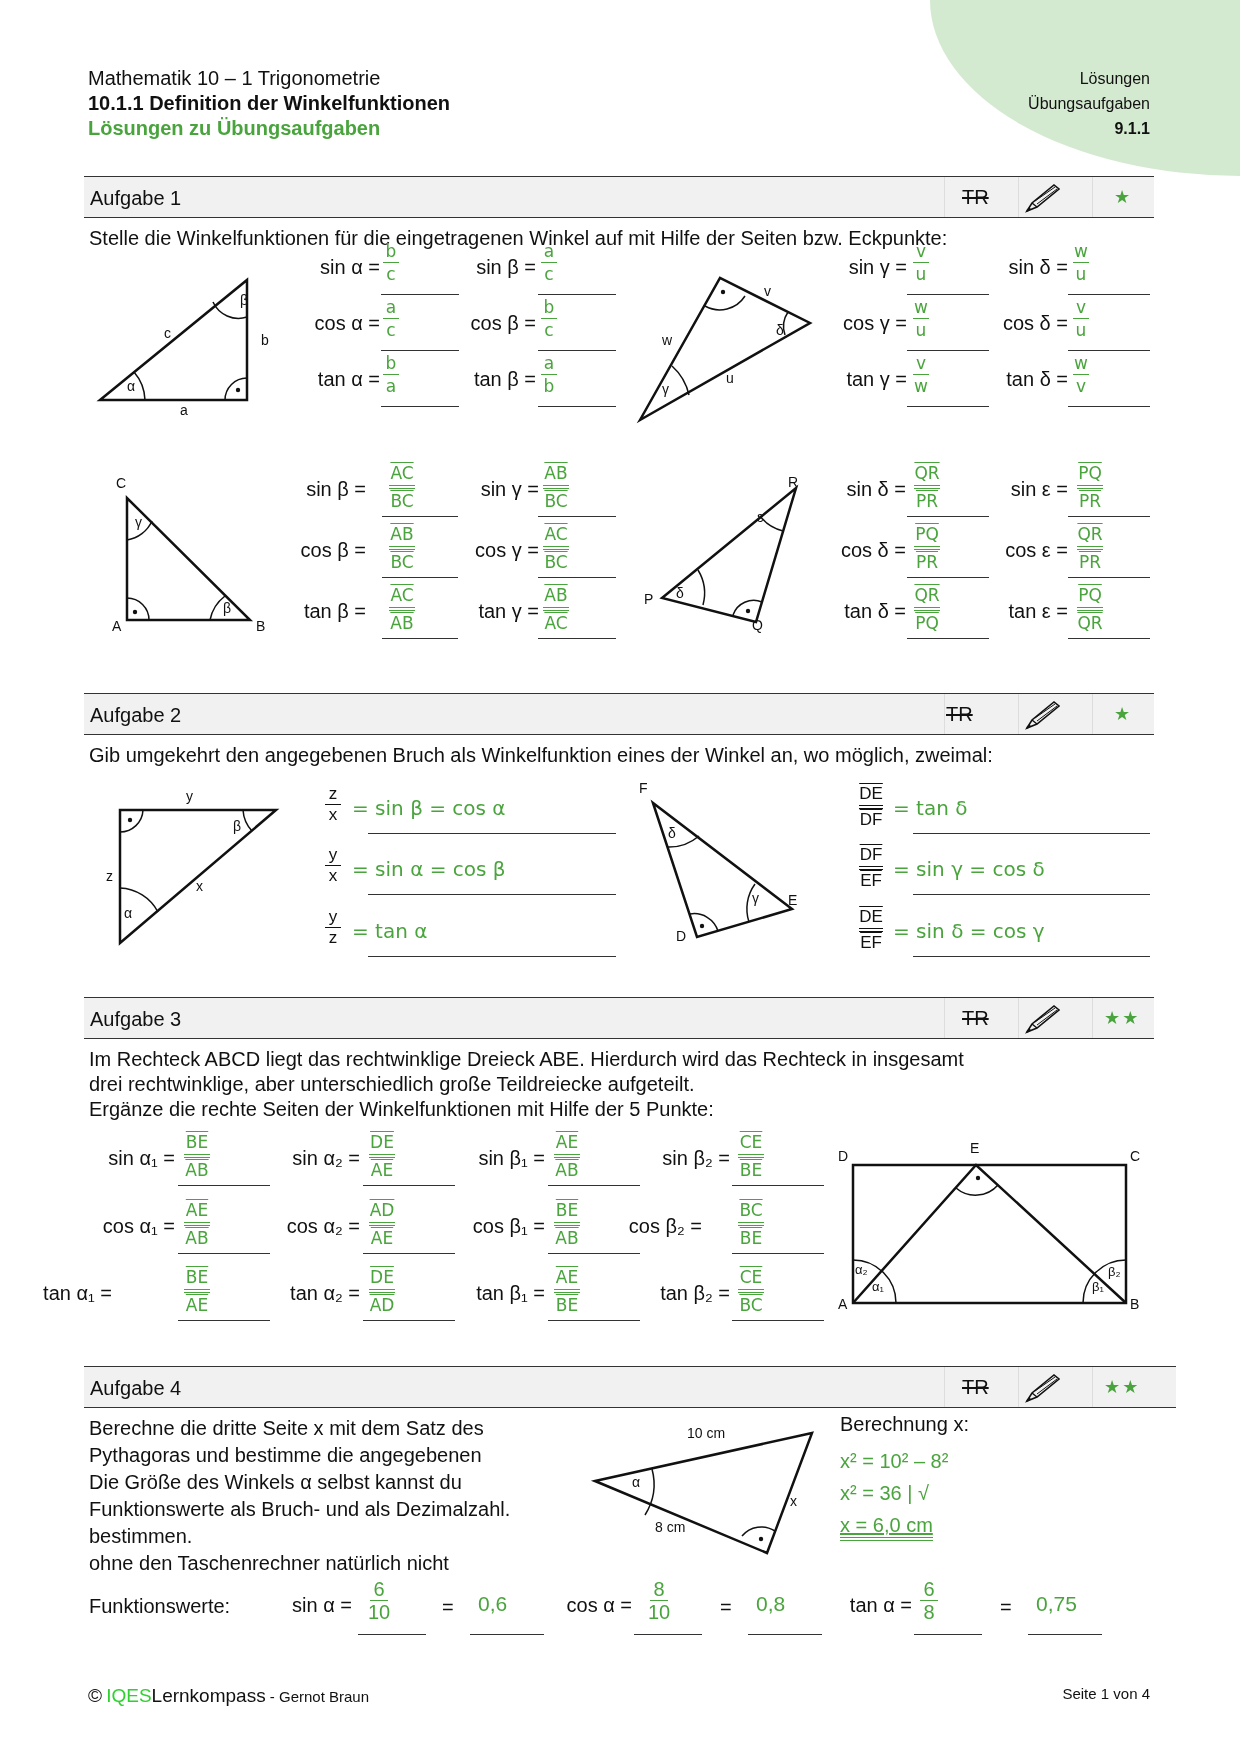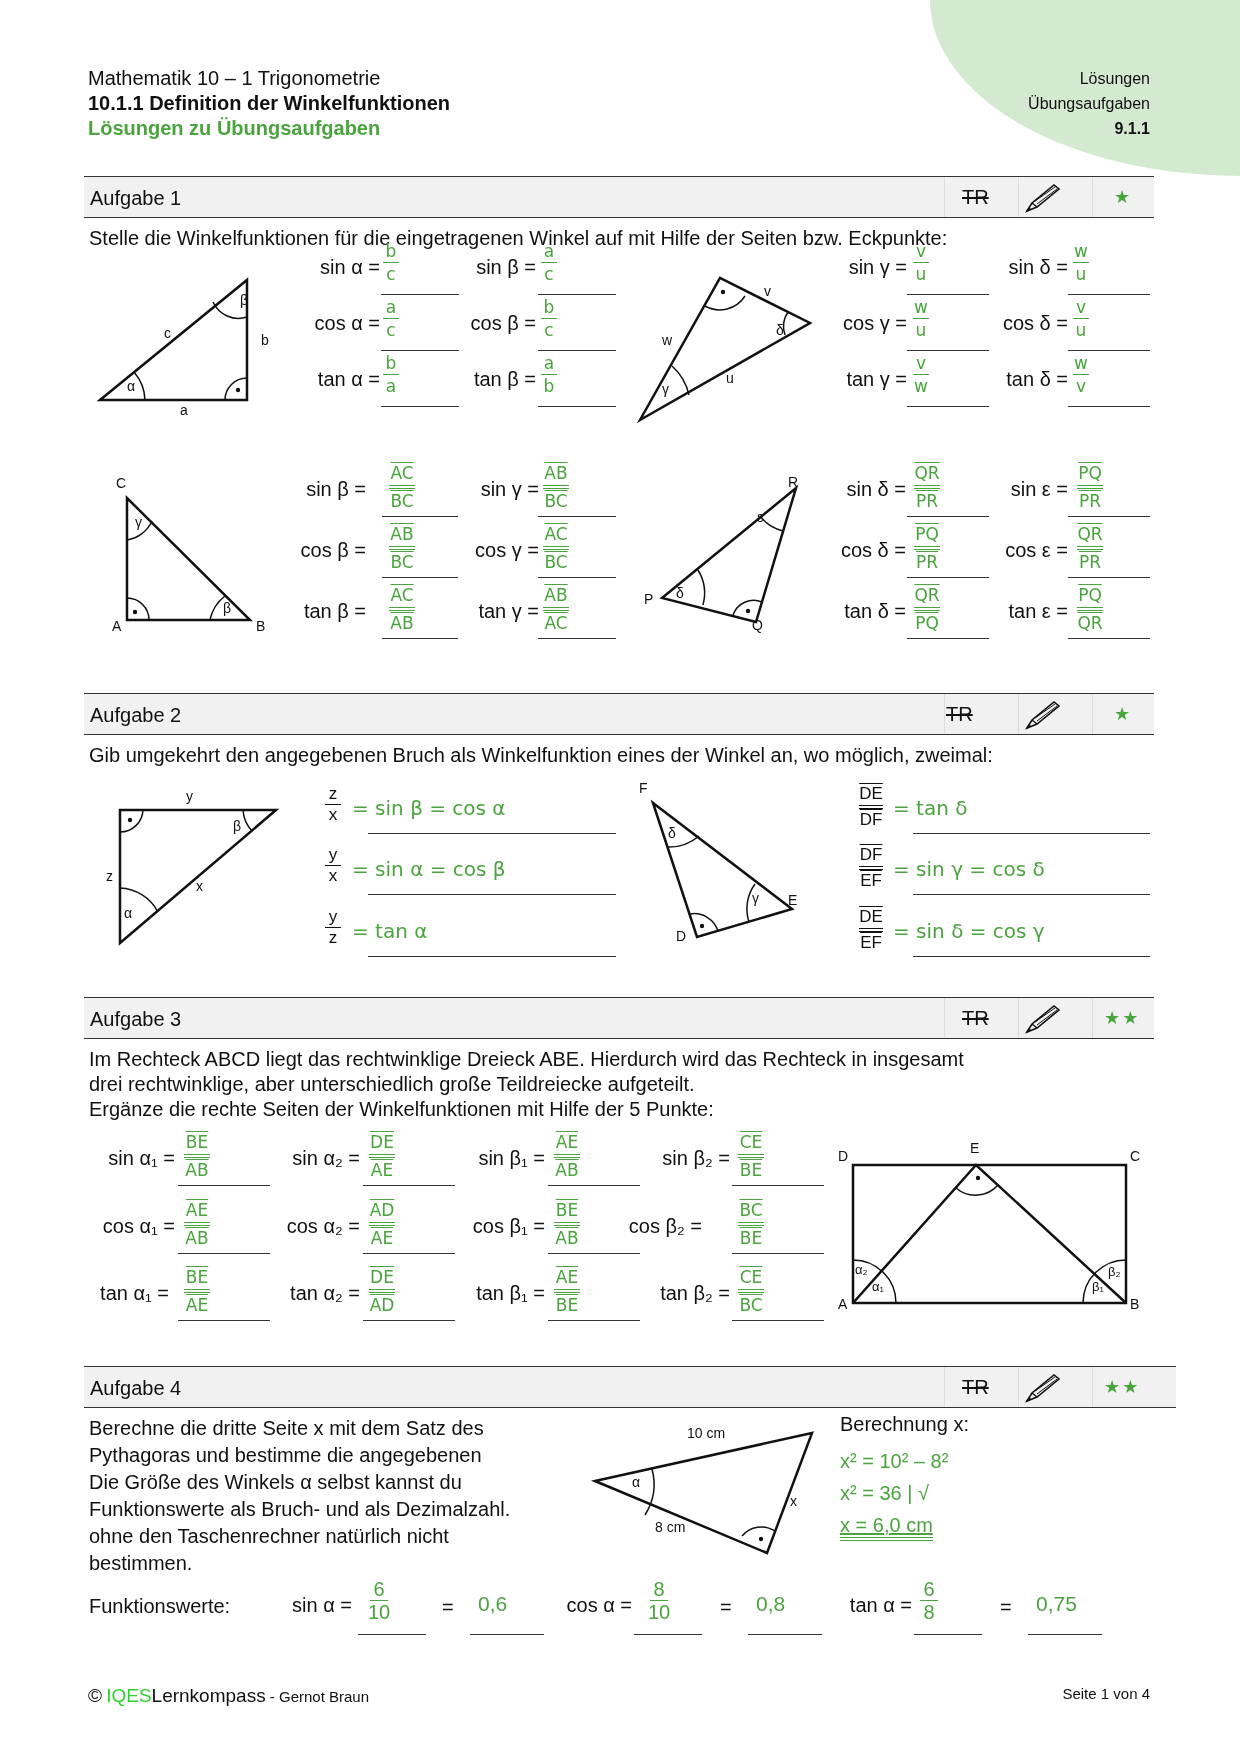--- a/index.html
+++ b/index.html
@@ -416,21 +416,21 @@
       <span class="d ovl">AB</span>
     </div>
     <div class="line" style="left: 178px; width: 92px; top: 1185px;"></div>
     <div class="eq" style="right: 1065px; top: 1215px;">cos α₁ =</div>
     <div class="frac" style="left: 167px; width: 60px; top: 1199px;">
       <span class="n ovl">AE</span>
       <span class="dbar"></span>
       <span class="d ovl">AB</span>
     </div>
     <div class="line" style="left: 178px; width: 92px; top: 1253px;"></div>
-    <div class="eq" style="right: 1071px; top: 1282px; margin-left: 20px;">tan α₁ =</div>
+    <div class="eq" style="right: 1128px; top: 1282px; margin-left: 20px;">tan α₁ =</div>
     <div class="frac" style="left: 167px; width: 60px; top: 1266px;">
       <span class="n ovl">BE</span>
       <span class="dbar"></span>
       <span class="d ovl">AE</span>
     </div>
     <div class="line" style="left: 178px; width: 92px; top: 1320px;"></div>
     <div class="eq" style="right: 880px; top: 1147px;">sin α₂ =</div>
     <div class="frac" style="left: 352px; width: 60px; top: 1131px;">
       <span class="n ovl">DE</span>
       <span class="dbar"></span>
@@ -522,22 +522,22 @@
   <svg class="pen" style="left:940px" width="40" height="34">
       <use href="#pencil"></use>
     </svg>
   <span class="star" style="left:1020px">★★</span>
 </div>
 <div class="intro" style="top:1415px;line-height:27px;">
   <div>Berechne die dritte Seite x mit dem Satz des</div>
   <div>Pythagoras und bestimme die angegebenen</div>
   <div>Die Größe des Winkels α selbst kannst du</div>
   <div>Funktionswerte als Bruch- und als Dezimalzahl.</div>
+  <div>bestimmen.</div>
   <div>ohne den Taschenrechner natürlich nicht</div>
-  <div>bestimmen.</div>
 </div>
 
 <svg class="abs" style="left:590px;top:1425px;" width="230" height="140">
   <polygon points="5,56 222,8 177,128" fill="none" stroke="#111" stroke-width="2.5"></polygon>
   <path d="M62,44 A58,58 0 0 1 55,90" fill="none" stroke="#111" stroke-width="1.5"></path>
   <path d="M152,111 A25,25 0 0 1 185,106" fill="none" stroke="#111" stroke-width="1.5"></path>
   <circle cx="171" cy="114" r="2.2" fill="#111"></circle>
 </svg>
 <span class="lbl" style="left:687px;top:1425px;text-align:right;">10 cm</span>
 <span class="lbl" style="left:655px;top:1519px;">8 cm</span>

